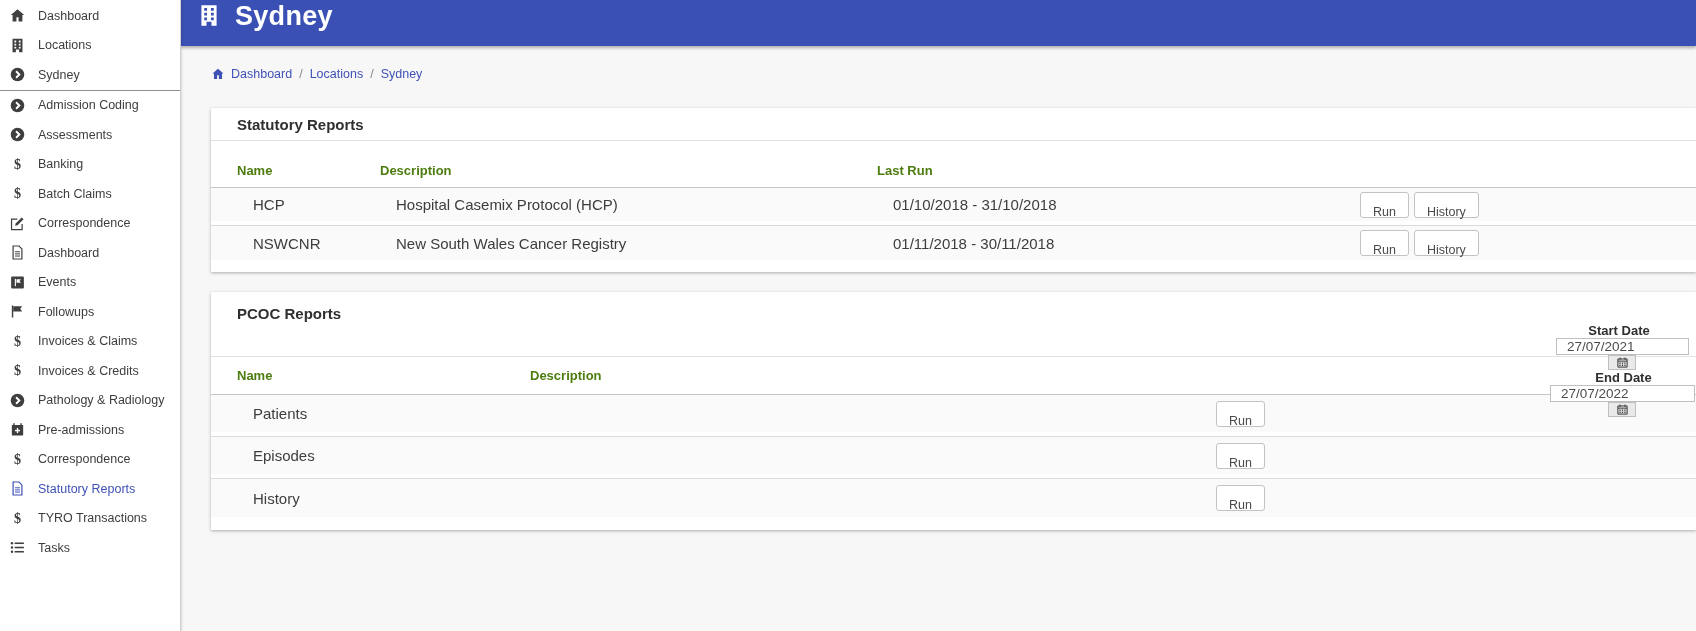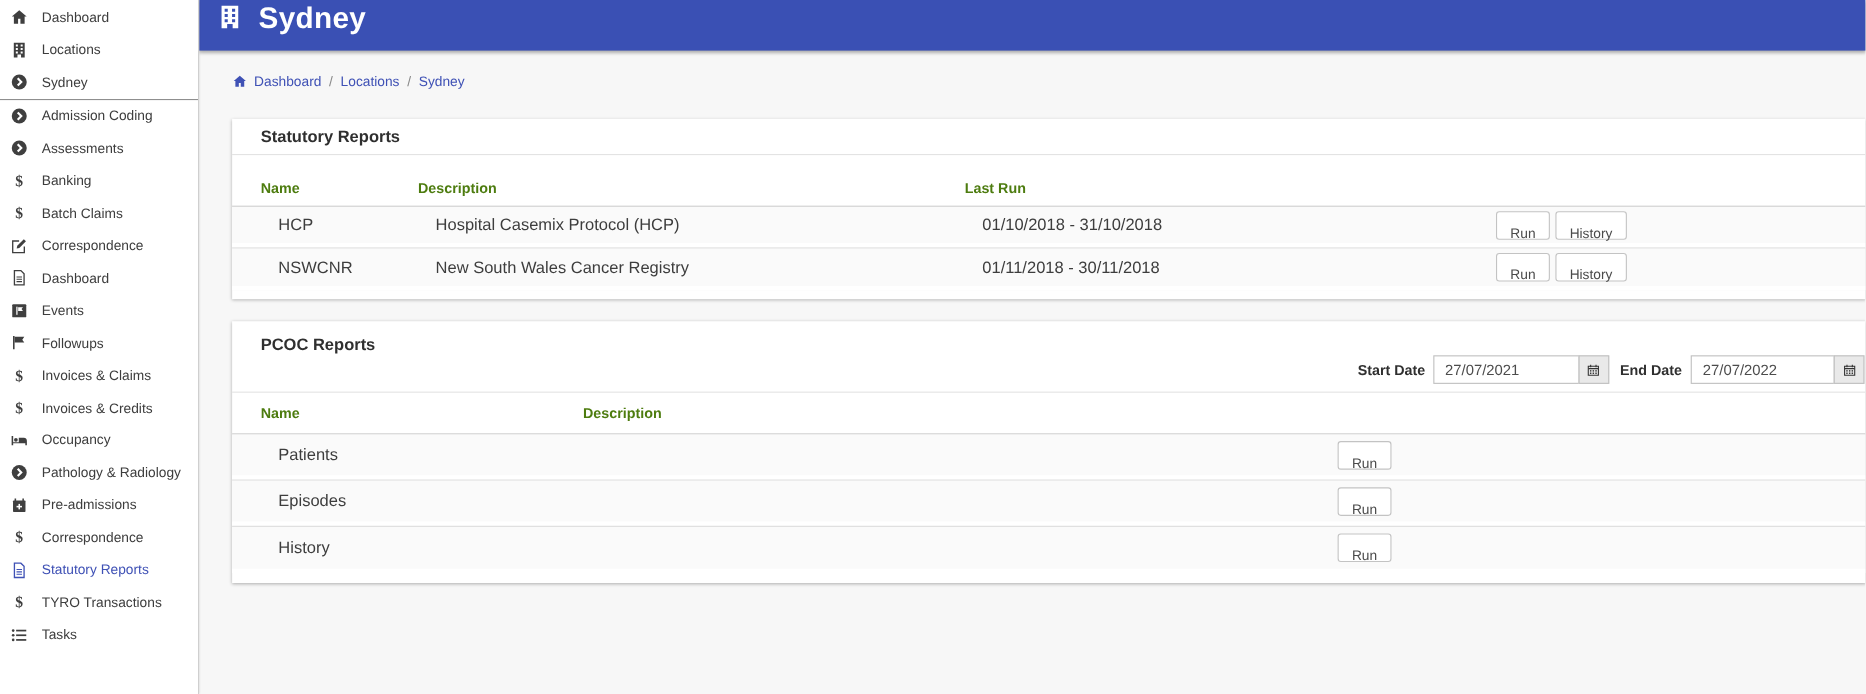--- a/index.html
+++ b/index.html
@@ -53,27 +53,27 @@
   .cell { font-size:15px; color:#3d3d3d;margin-left:16px; }
   .actions { display:flex; gap:5px; align-items:center; }
   .btn { background:#fff; border:1px solid #c3c3c3; border-radius:3px; height:25px;
          padding:12px 12px; font-size:12.5px; color:#4a4a4a; cursor:pointer;
          font-family:"Liberation Sans", sans-serif; }
   .card-1 { padding-bottom:8px; }
 
   
   .p-head { height:65px; border-bottom:1px solid #e3e3e3; position:relative; }
   .p-head .card-title { position:absolute; left:26px; top:13px; }
-  .date-controls { position:absolute; right:1px; top:31px; display:flex; align-items:center; height:26px; }
+  .date-controls { position:absolute; right:1px; top:31px; display:flex; align-items:center; height:26px;flex-direction:column; }
   .date-label { font-size:13px; font-weight:bold; color:#2f2f2f; margin-right:7px; }
   .date-label.second { margin-left:10px; margin-right:8px; }
   .date-input { height:26px; border:1px solid #bfbfbf; font-size:13.5px; color:#4c4c4c;
                 padding:0 0 0 10px; font-family:"Liberation Sans", sans-serif; background:#fff; }
   .date-input.start { width:133px; }
-  .date-input.end { width:131px; }
+  .date-input.end { width:145px; }
   .cal-btn { width:28px; height:26px; margin-left:-1px; background:#e9e9e9; border:1px solid #bfbfbf;
              display:inline-flex; align-items:center; justify-content:center; cursor:pointer; color:#333; }
   .cal-btn svg { width:13px; height:13px; display:block; }
 
   .p-grid { display:grid; grid-template-columns:293px 686px auto; padding-left:26px; }
   .p-cols { height:38px; align-items:center; border-bottom:1px solid #c6c6c6; }
   .p-row { height:42px; background:#fafafa; border-bottom:1px solid #dadada;
            box-shadow:inset 0 -4px 0 0 #fff; align-items:center; padding-bottom:4px; }
   .p-row:last-child { border-bottom:none; }
   .card-2 { padding-bottom:9px; }
@@ -189,28 +189,20 @@
         </span>
       <span>Invoices &amp; Claims</span>
     </div>
     <div class="nav-item">
       <span class="icon">
           <svg viewBox="0 0 24 24">
             <text x="12" y="18.5" font-size="20" font-weight="bold" text-anchor="middle" fill="currentColor" font-family="Liberation Serif, serif">$</text>
           </svg>
         </span>
       <span>Invoices &amp; Credits</span>
-    </div>
-    <div class="nav-item">
-      <span class="icon">
-          <svg viewBox="0 0 24 24">
-            <path fill="currentColor" d="M2.2 6h2v8.2h7.2V8.4H18c2.1 0 3.8 1.7 3.8 3.8v5.8h-2V15.4H4.2V18h-2zM7.7 13.4a2.4 2.4 0 1 0 0-4.8 2.4 2.4 0 0 0 0 4.8z"></path>
-          </svg>
-        </span>
-      <span>Occupancy</span>
     </div>
     <div class="nav-item">
       <span class="icon">
           <svg viewBox="0 0 24 24">
             <circle cx="12" cy="12" r="9.6" fill="currentColor"></circle>
             <path d="m10 7.4 4.6 4.6L10 16.6" fill="none" stroke="#fff" stroke-width="2.7"></path>
           </svg>
         </span>
       <span>Pathology &amp; Radiology</span>
     </div>

